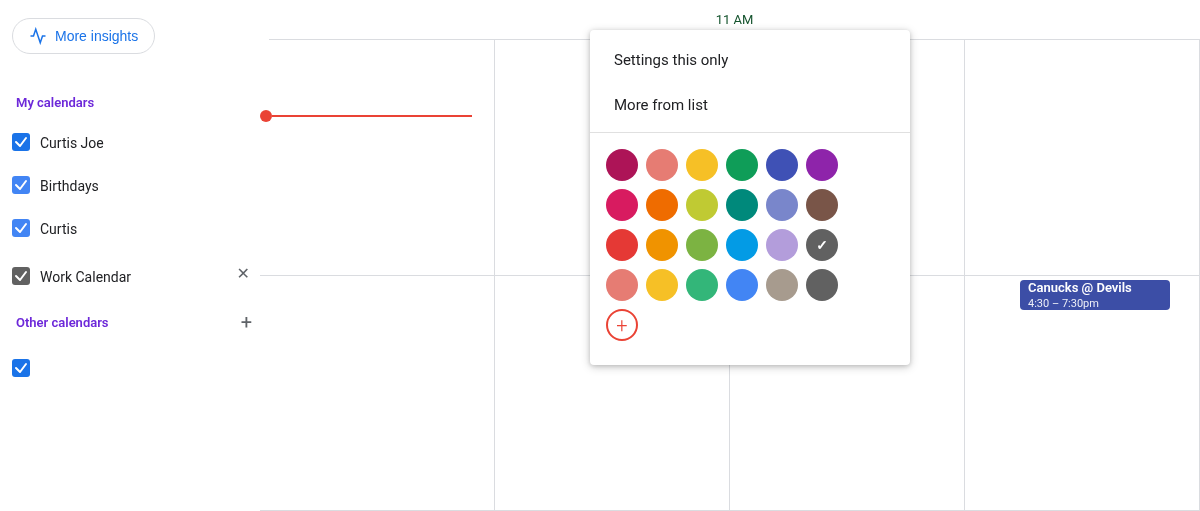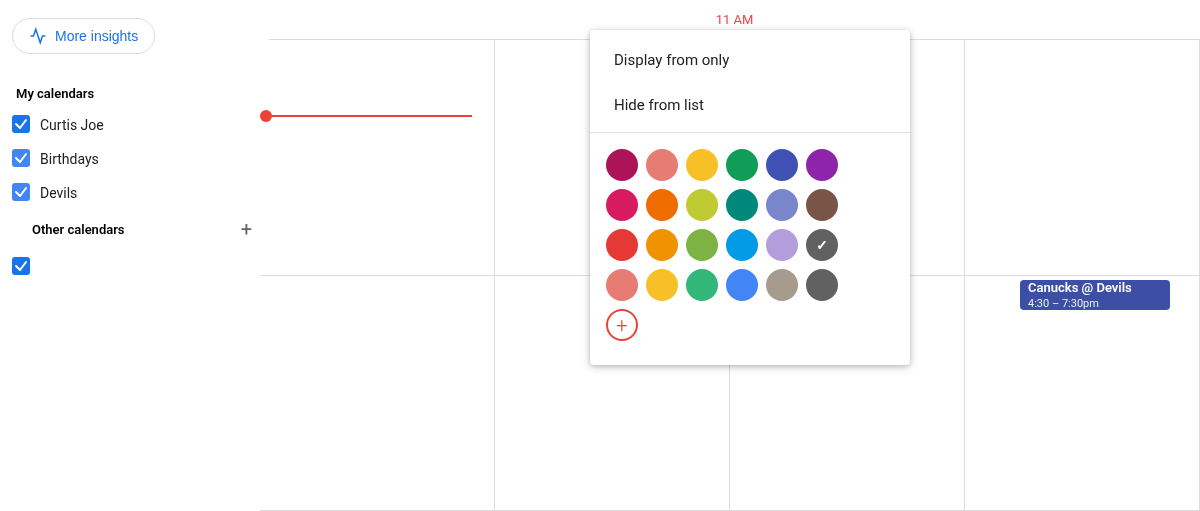--- a/index.html
+++ b/index.html
@@ -13,21 +13,21 @@
     }
 
     
     .sidebar {
       width: 260px;
       min-width: 260px;
       padding: 10px 0;
       background: #fff;
       display: flex;
       flex-direction: column;
-      gap: 4px;
+      gap: 13px;
       z-index: 1;
     }
 
     .more-insights-btn {
       display: flex;
       align-items: center;
       gap: 8px;
       margin: 8px 12px 16px 12px;
       padding: 8px 16px;
       border: 1px solid #dadce0;
@@ -40,21 +40,21 @@
       width: fit-content;
     }
     .more-insights-btn svg {
       width: 18px;
       height: 18px;
     }
 
     .section-label {
       font-size: 13px;
       font-weight: 600;
-      color: #000000;
+      color: #6d28d9;
       padding: 8px 16px 4px 16px;
       margin-top: 4px;
     }
 
     .calendar-item {
       display: flex;
       align-items: flex-end;
       padding: 6px 8px 6px 12px;
       border-radius: 0 16px 16px 0;
       cursor: pointer;
@@ -85,21 +85,21 @@
     .close-icon {
       margin-left: auto;
       color: #5f6368;
       font-size: 16px;
       padding: 2px;
     }
 
     .section-row {
       display: flex;
       align-items: center;
-      padding: 6px 8px 6px 32px;
+      padding: 6px 8px 6px 16px;
       gap: 8px;
     }
     .section-row .section-label {
       padding: 0;
       margin: 0;
       flex: 1;
     }
     .plus-icon {
       color: #5f6368;
       font-size: 20px;
@@ -117,21 +117,21 @@
     .time-header {
       position: absolute;
       top: 0;
       left: 9px;
       right: 0;
       height: 40px;
       display: flex;
       align-items: center;
       justify-content: center;
       font-size: 13px;
-      color: #ef4444;
+      color: #14532d;
       border-bottom: 1px solid #dadce0;
     }
 
     .calendar-grid {
       position: absolute;
       top: 40px;
       left: 0;
       right: 0;
       bottom: 0;
       display: grid;
@@ -296,23 +296,32 @@
     </div>
     <span class="calendar-name">Birthdays</span>
   </div>
 
   <div class="calendar-item">
     <div class="checkbox" style="background:#4285f4">
       <svg viewBox="0 0 14 14" fill="white">
           <polyline points="2,7 6,11 12,3" stroke="white" stroke-width="2" fill="none" stroke-linecap="round" stroke-linejoin="round"></polyline>
         </svg>
     </div>
-    <span class="calendar-name">Devils</span>
-  </div>
-
+    <span class="calendar-name">Curtis</span>
+  </div>
+
+  <div class="calendar-item">
+    <div class="checkbox" style="background:#616161">
+      <svg viewBox="0 0 14 14" fill="white">
+          <polyline points="2,7 6,11 12,3" stroke="white" stroke-width="2" fill="none" stroke-linecap="round" stroke-linejoin="round"></polyline>
+        </svg>
+    </div>
+    <span class="calendar-name">Work Calendar</span>
+    <span class="close-icon">✕</span>
+  </div>
 
   <div class="section-row">
     <span class="section-label">Other calendars</span>
     <span class="plus-icon">+</span>
   </div>
 
   <div class="calendar-item">
     <div class="checkbox" style="background:#1a73e8">
       <svg viewBox="0 0 14 14" fill="white">
           <polyline points="2,7 6,11 12,3" stroke="white" stroke-width="2" fill="none" stroke-linecap="round" stroke-linejoin="round"></polyline>
@@ -343,22 +352,22 @@
   </div>
 
   <div class="event-card">
     <div class="event-title">Canucks @ Devils</div>
     <div class="event-time">4:30 – 7:30pm</div>
   </div>
 
   <div class="partial-event"></div>
 
   <div class="context-menu">
-    <div class="menu-item">Display from only</div>
-    <div class="menu-item">Hide from list</div>
+    <div class="menu-item">Settings this only</div>
+    <div class="menu-item">More from list</div>
     <div class="divider"></div>
 
     <div class="color-palette">
 
       <div class="color-row">
         <div class="color-dot" style="background:#ad1457"></div>
         <div class="color-dot" style="background:#e67c73"></div>
         <div class="color-dot" style="background:#f6c026"></div>
         <div class="color-dot" style="background:#0f9d58"></div>
         <div class="color-dot" style="background:#3f51b5"></div>

